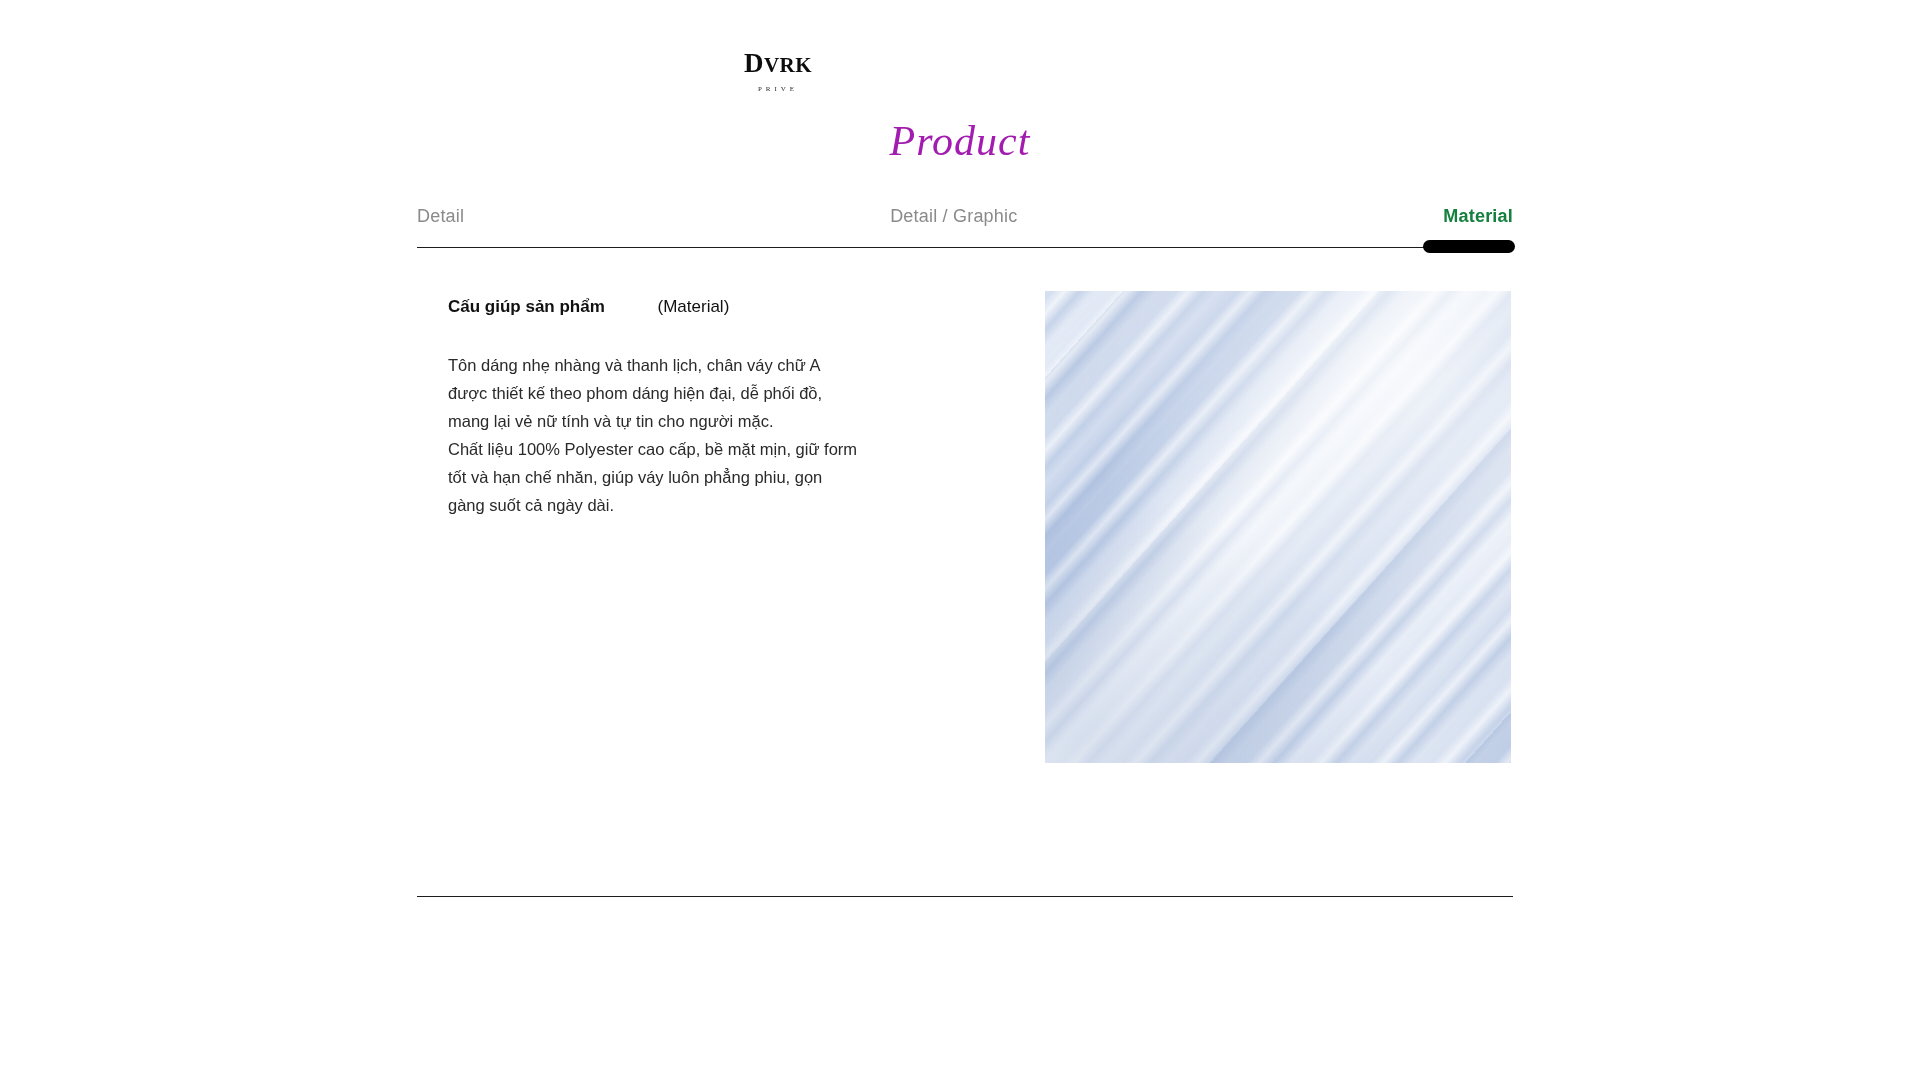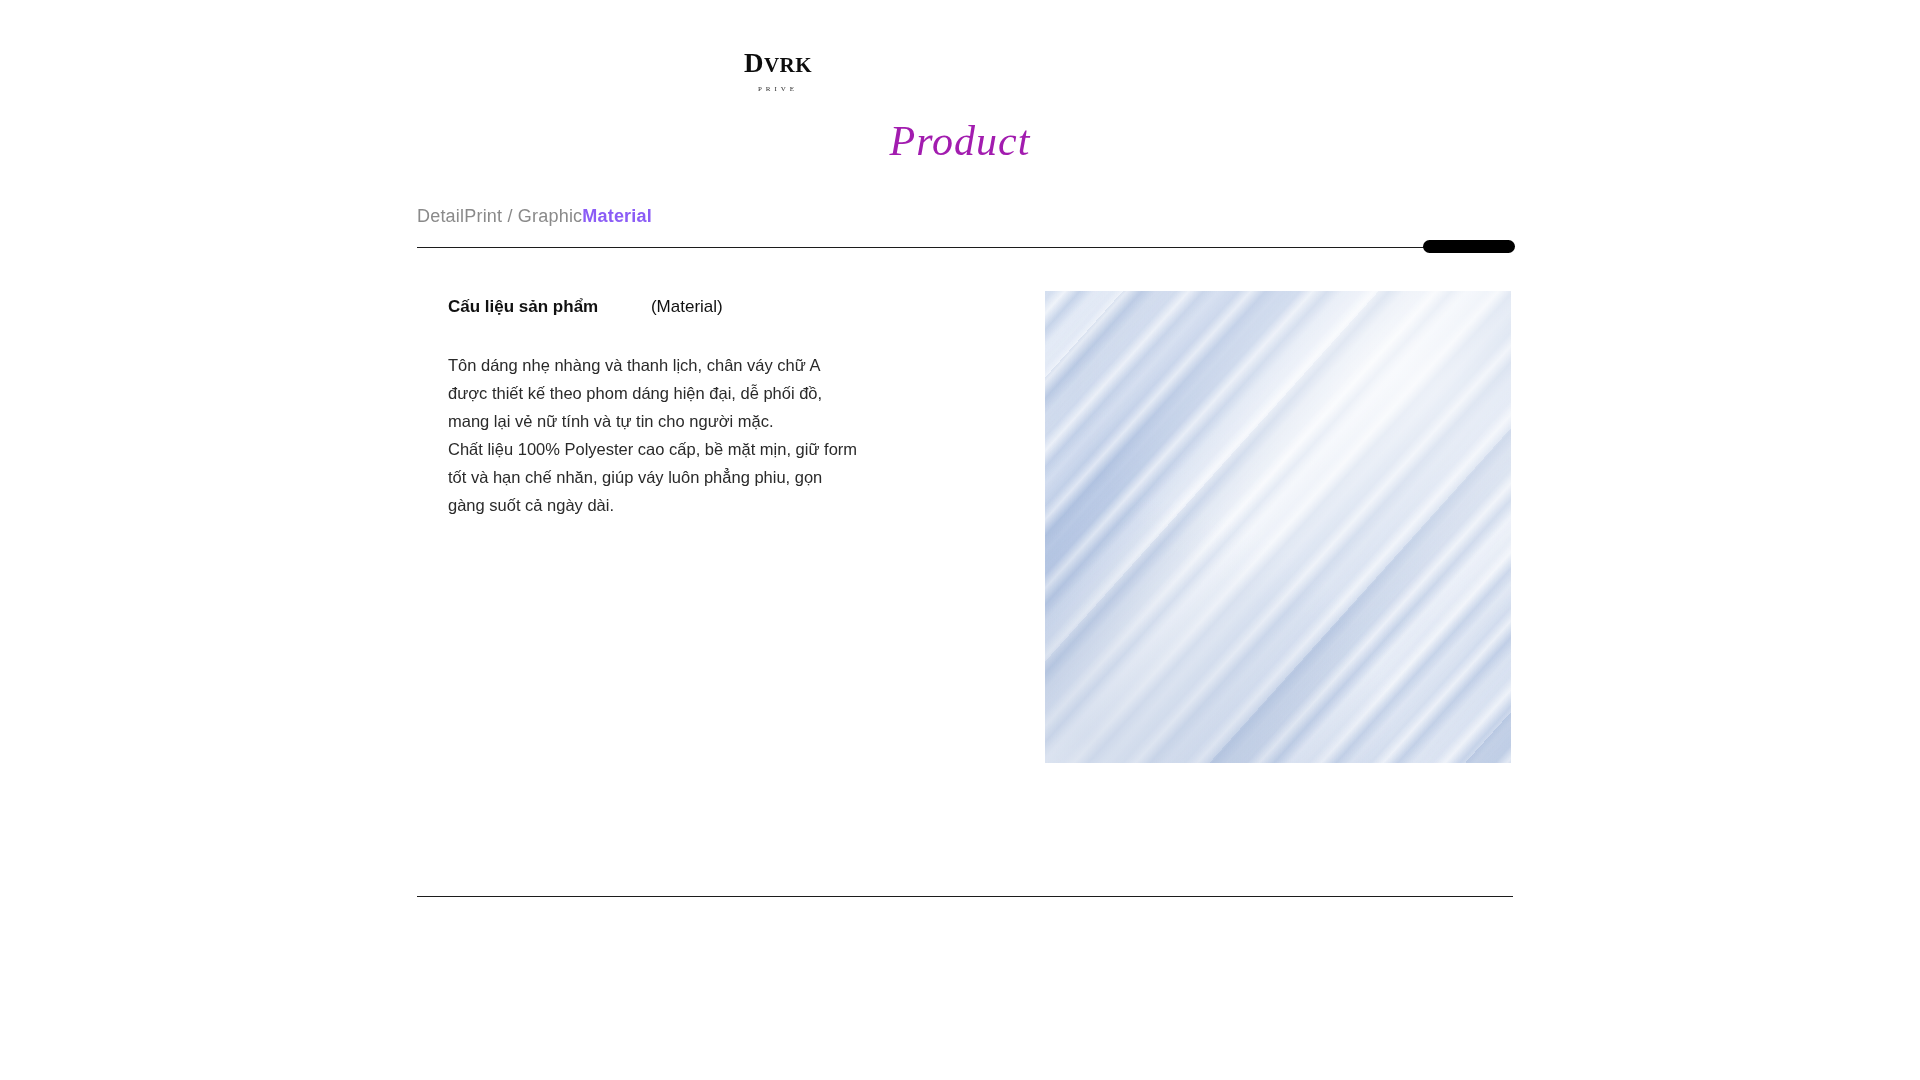--- a/index.html
+++ b/index.html
@@ -67,34 +67,35 @@
 
   
   .tabs {
     position: absolute;
     top: 200px;
     left: 417px;
     width: 1096px;
     height: 32px;
     display: flex;
     align-items: center;
+    justify-content: space-between;
   }
   .tab {
     font-size: 18px;
     color: #8a8a8a;
     letter-spacing: 0.2px;
     line-height: 1;
     background: none;
     border: none;
     padding: 0;
     cursor: pointer;
     font-family: "Liberation Sans", sans-serif;
   }
   .tab.active {
-    color: #8b5cf6;
+    color: #15803d;
     font-weight: 700;
   }
 
   .tab-track {
     position: absolute;
     top: 247px;
     left: 417px;
     width: 1096px;
     height: 1px;
     background: #1c1c1c;
@@ -211,30 +212,30 @@
 
   <div class="brand">
     <div class="brand-word"><span>D</span><span class="small-caps">VRK</span></div>
     <div class="brand-sub">PRIVE</div>
   </div>
 
   <div class="page-title">Product</div>
 
   <div class="tabs">
     <button class="tab">Detail</button>
-    <button class="tab">Print / Graphic</button>
+    <button class="tab">Detail / Graphic</button>
     <button class="tab active">Material</button>
   </div>
   <div class="tab-track"></div>
   <div class="tab-indicator"></div>
 
   <div class="content">
 
     <div class="text-col">
-      <div class="section-heading"><span class="strong">Cấu liệu sản phẩm</span><span class="plain"> (Material)</span></div>
+      <div class="section-heading"><span class="strong">Cấu giúp sản phẩm</span><span class="plain"> (Material)</span></div>
       <p class="body-copy">Tôn dáng nhẹ nhàng và thanh lịch, chân váy chữ A được thiết kế theo phom dáng hiện đại, dễ phối đồ, mang lại vẻ nữ tính và tự tin cho người mặc.
 Chất liệu 100% Polyester cao cấp, bề mặt mịn, giữ form tốt và hạn chế nhăn, giúp váy luôn phẳng phiu, gọn gàng suốt cả ngày dài.</p>
     </div>
 
     <div class="media">
       <div class="fabric"></div>
       <div class="sheen"></div>
     </div>
 
   </div>

